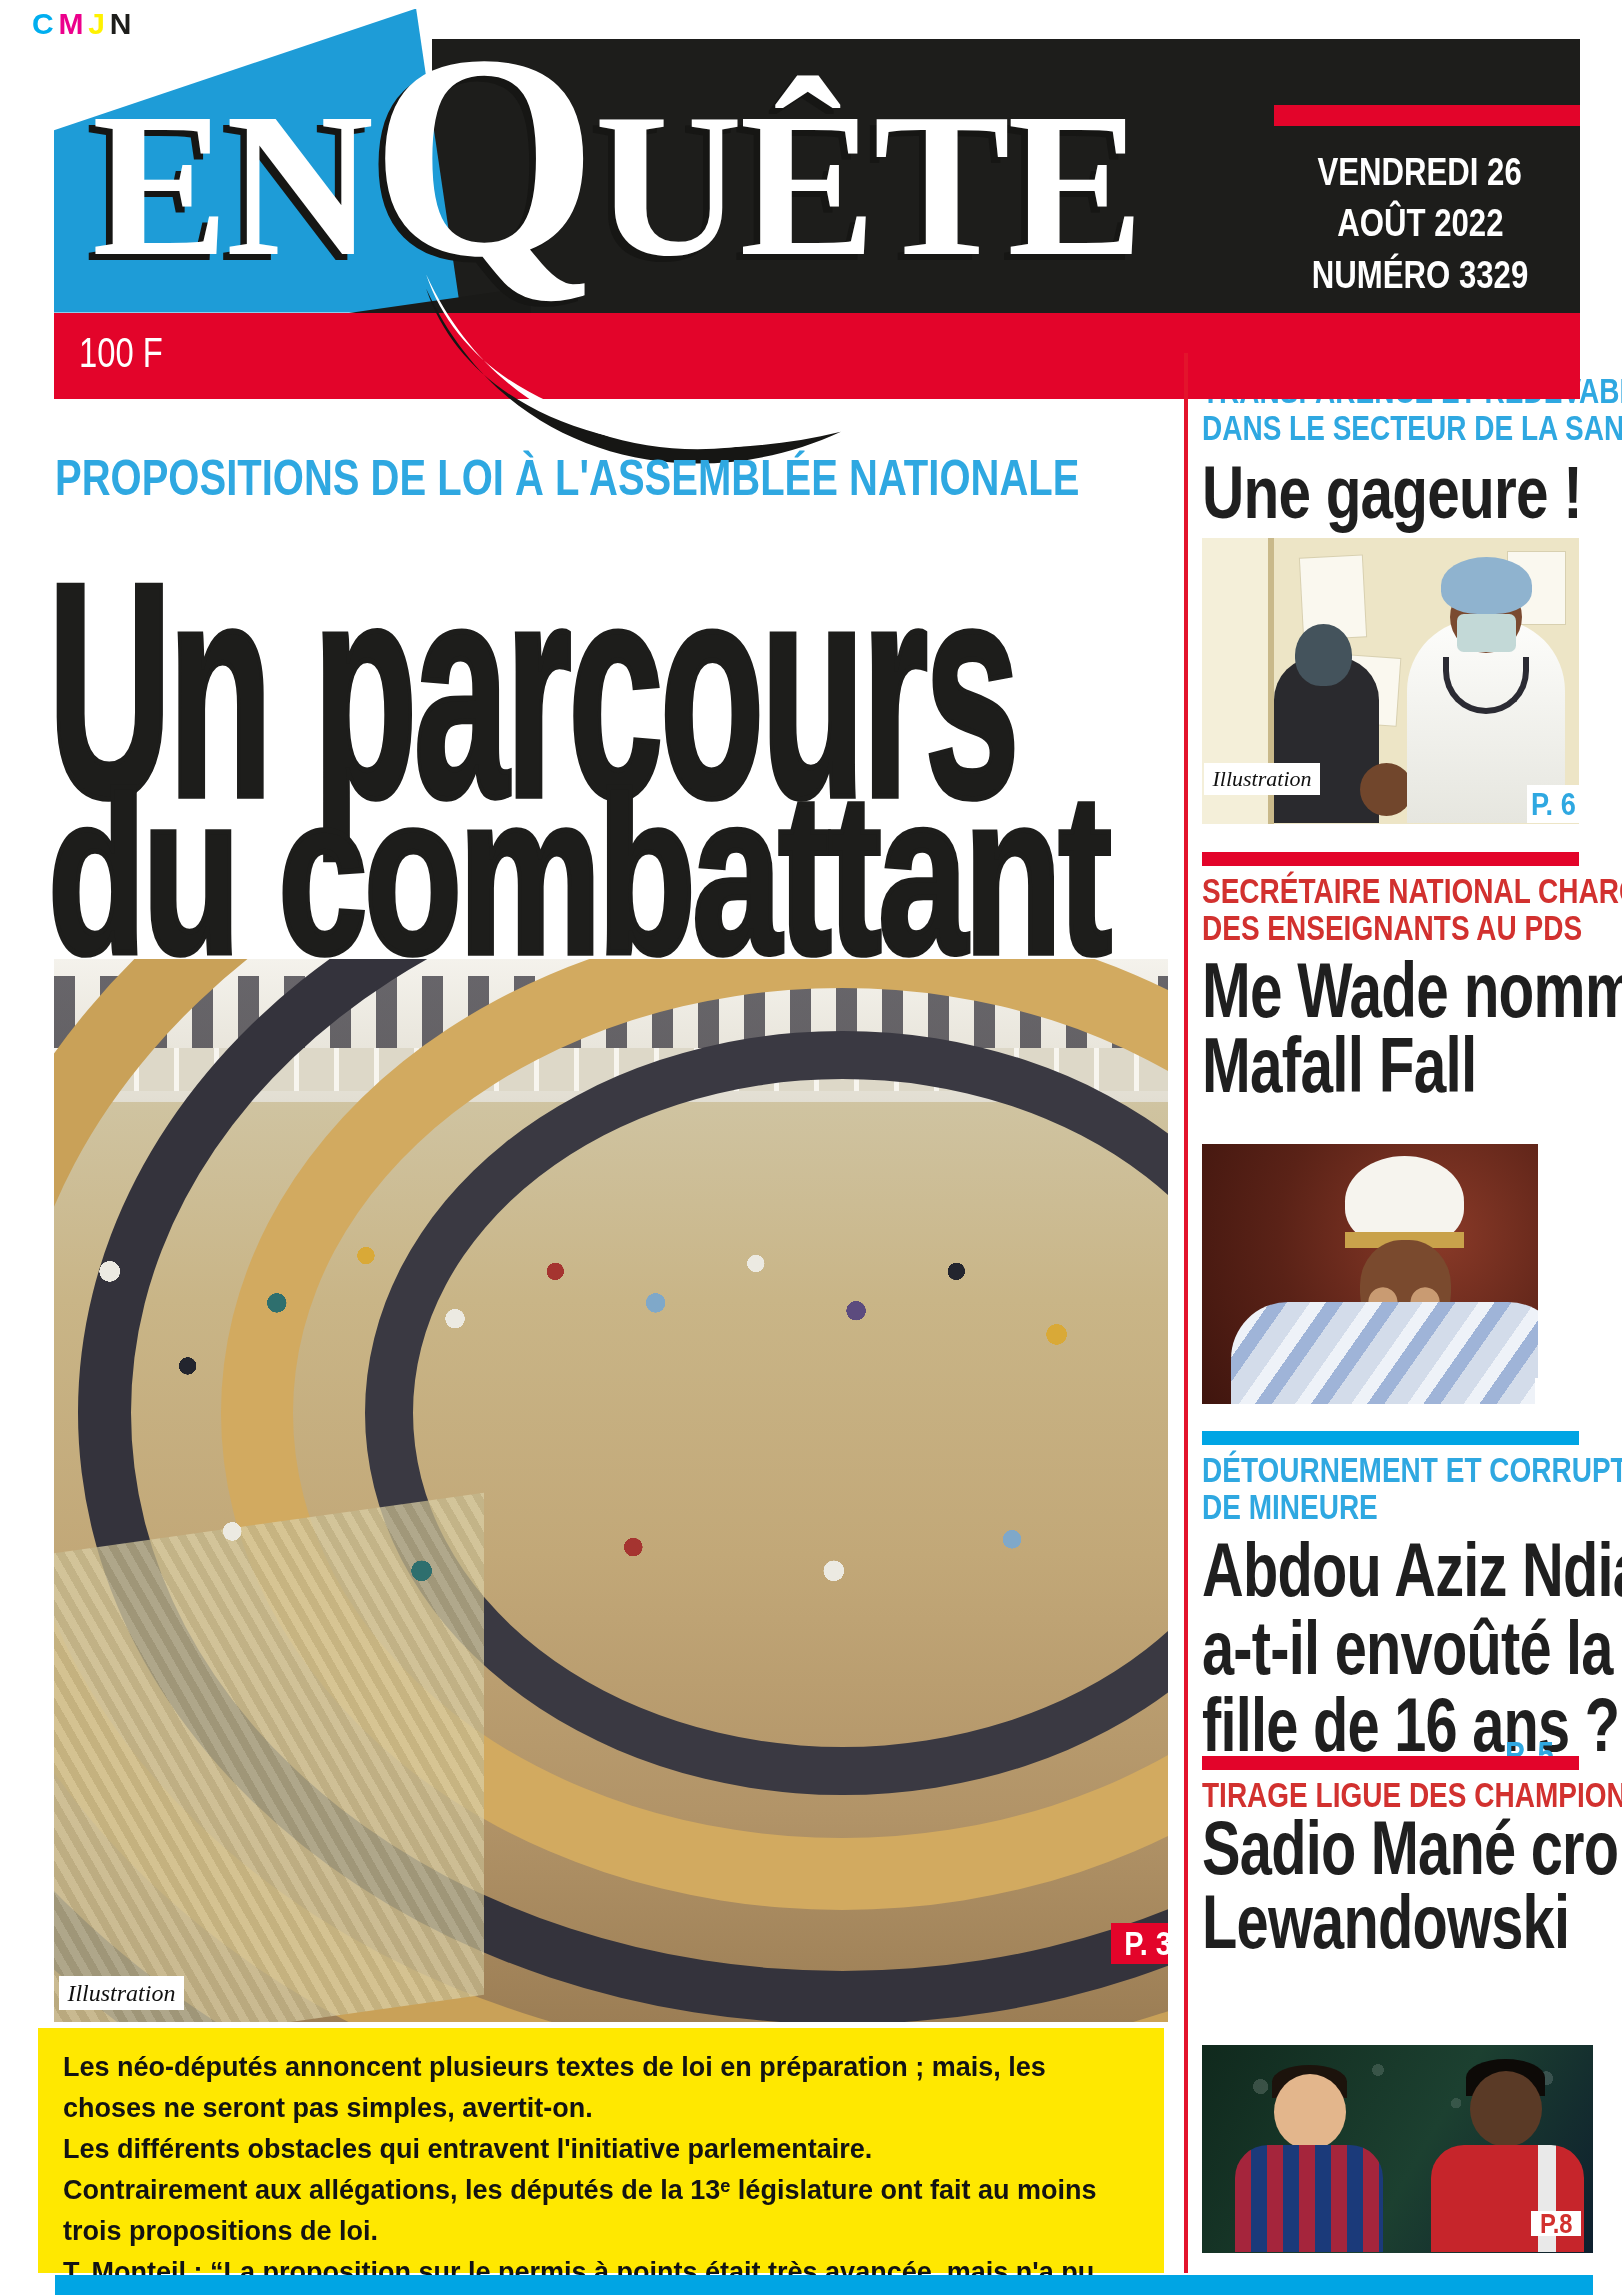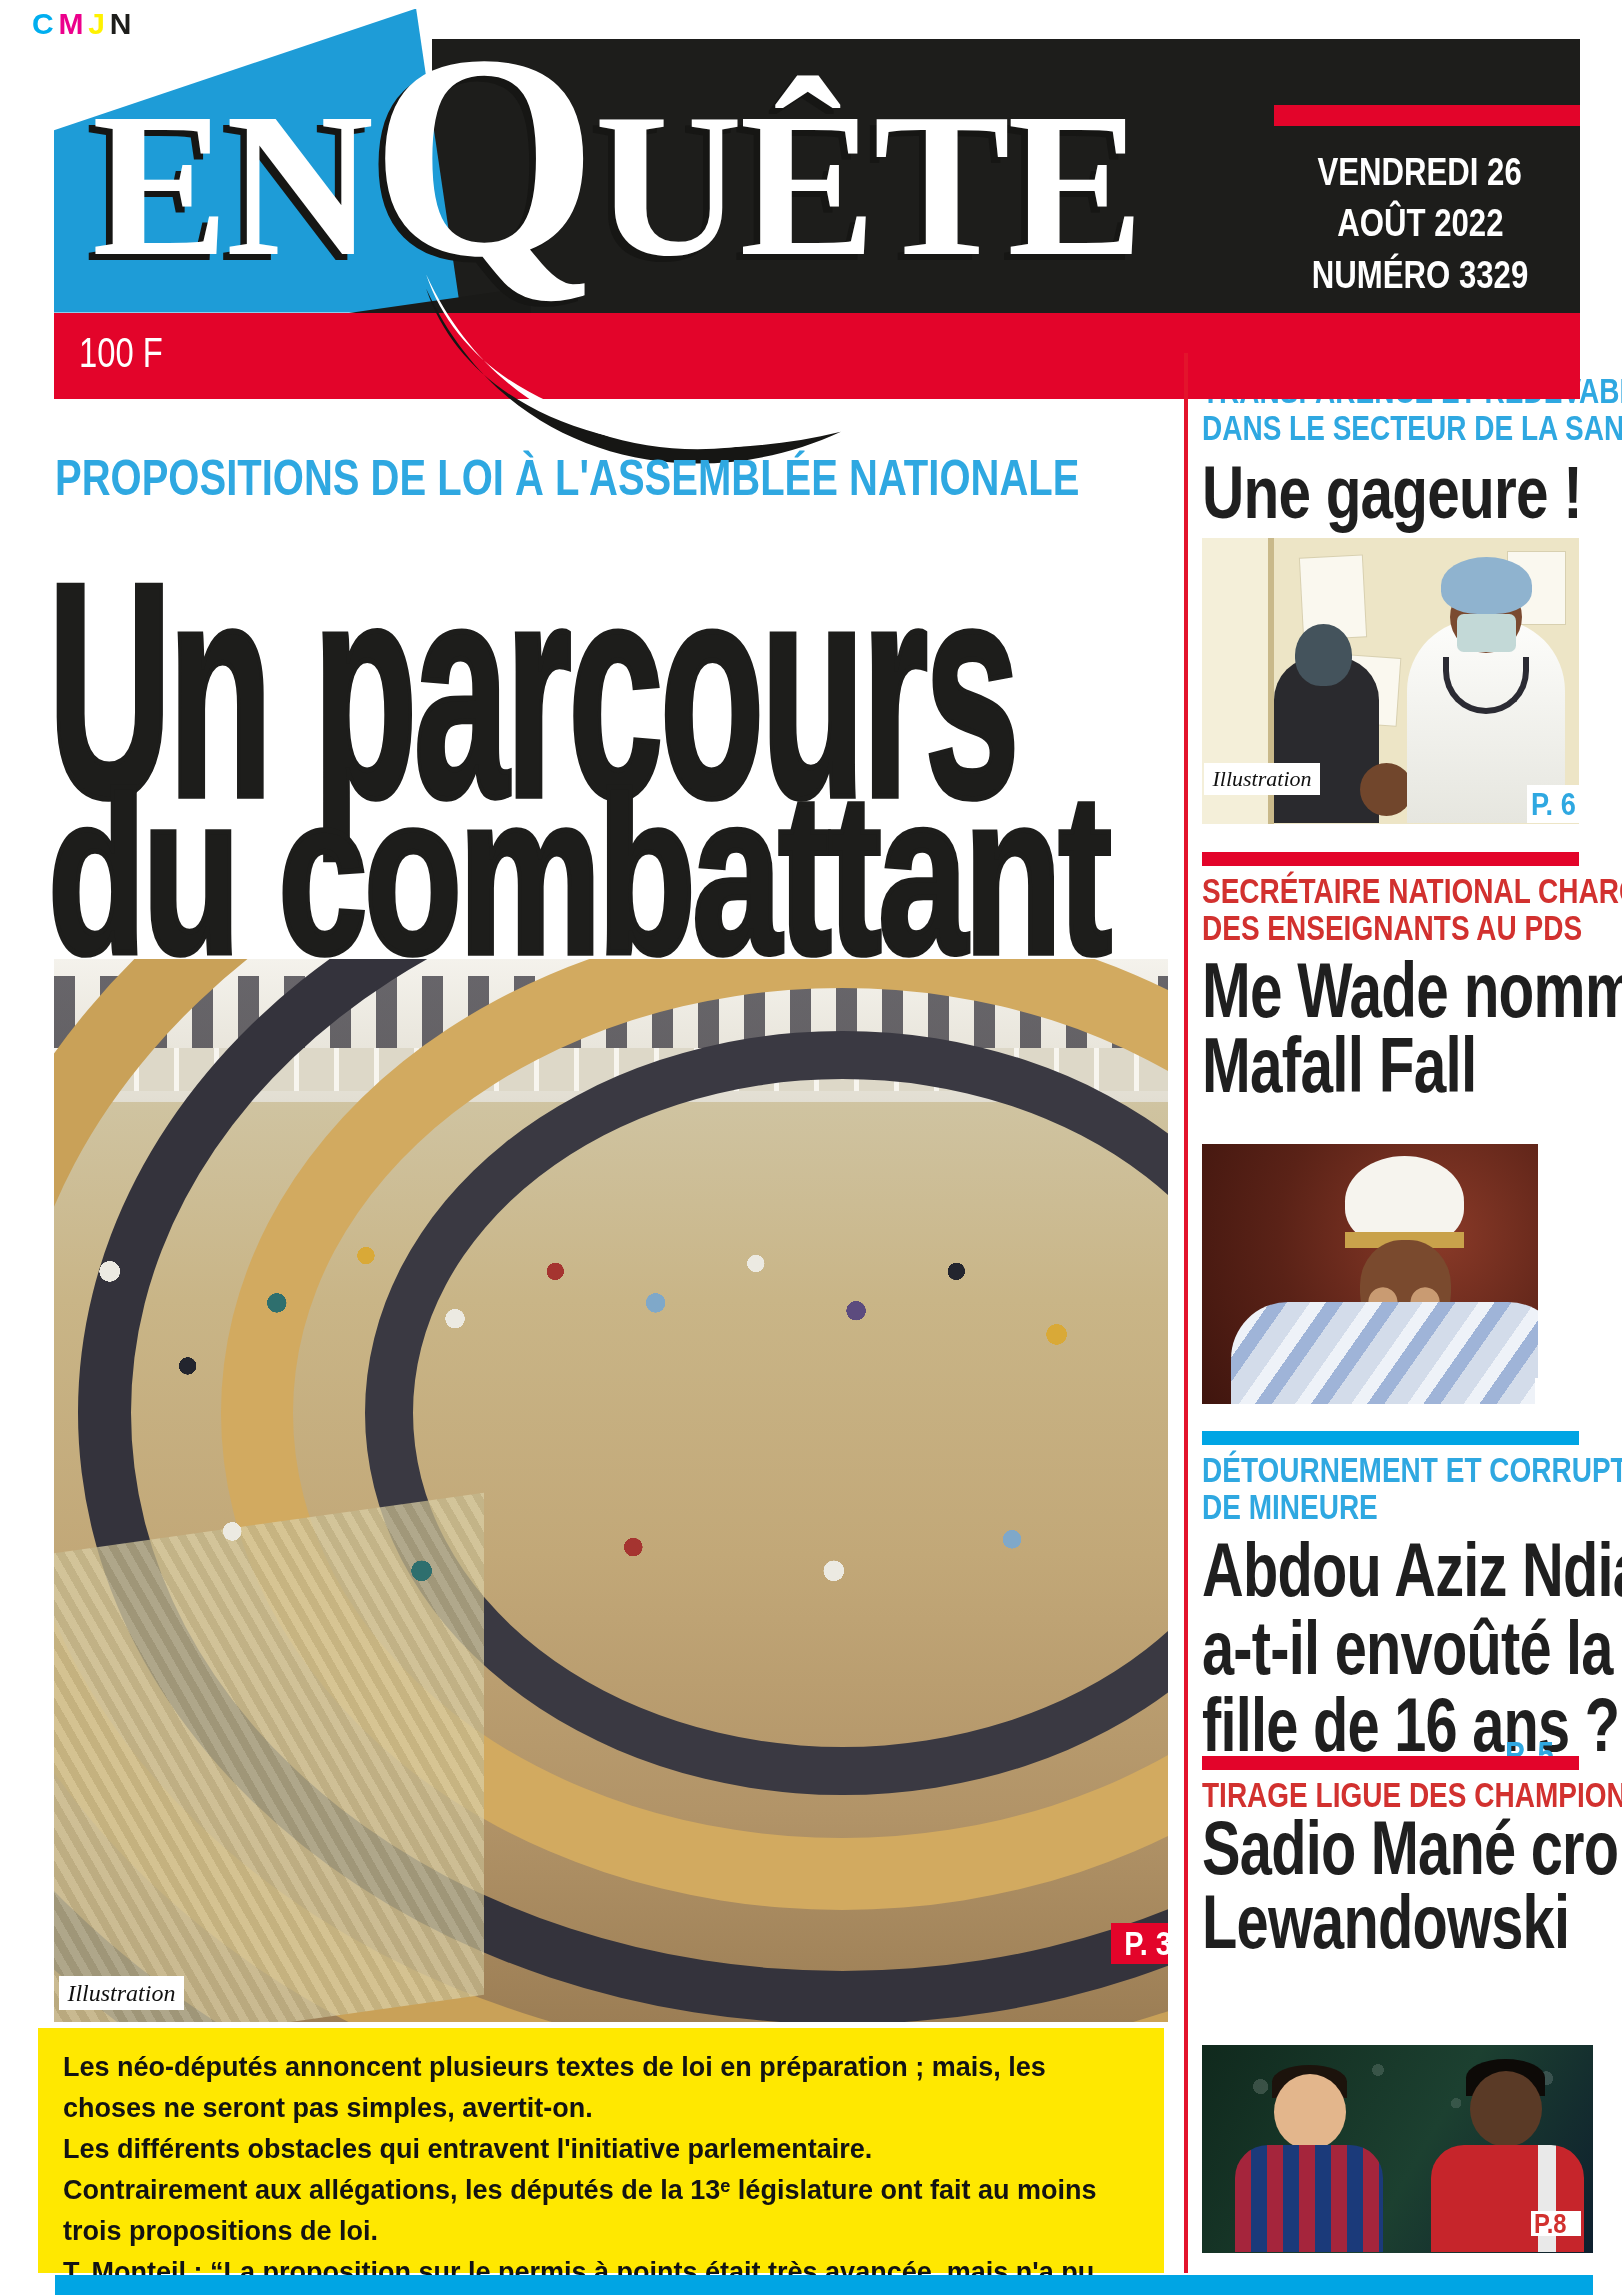--- a/index.html
+++ b/index.html
@@ -82,21 +82,21 @@
     radial-gradient(circle 17px at 70% 60%,#eceae2 0 60%,transparent 61%),
     radial-gradient(circle 15.3px at 86% 56%,#7fa8c9 0 60%,transparent 61%)}
   .caption-box{position:absolute;background:#fff;color:#111;
     font-family:"Liberation Serif", serif;font-style:italic;font-size:24px;
     padding:3.8px 8.6px;line-height:1.1}
   .cap-main{left:4.8px;top:1017px;}
   .pagebox-red{position:absolute;background:var(--red);color:#fff;font-weight:bold;
     font-size:34px;display:flex;align-items:center;justify-content:center}
   .p3{left:1057px;top:964px;width:75px;height:41px}
   .notch{position:absolute;background:#fff;font-weight:bold;display:flex;
-    align-items:center;}
+    align-items:center;justify-content:center}
 
   
   .summary{left:38px;top:2028px;width:1126px;height:245px;background:var(--yellow);
     padding:19px 25px;z-index:8}
   .summary p{font-size:27px;font-weight:bold;color:#131313;line-height:1.52}
 
   
   .divider{left:1184px;top:353px;width:3.8px;height:1920px;background:var(--red-bright);z-index:9}
   .bottom-bar{left:55px;top:2275px;width:1538px;height:20.5px;background:var(--blue);z-index:9}
 

